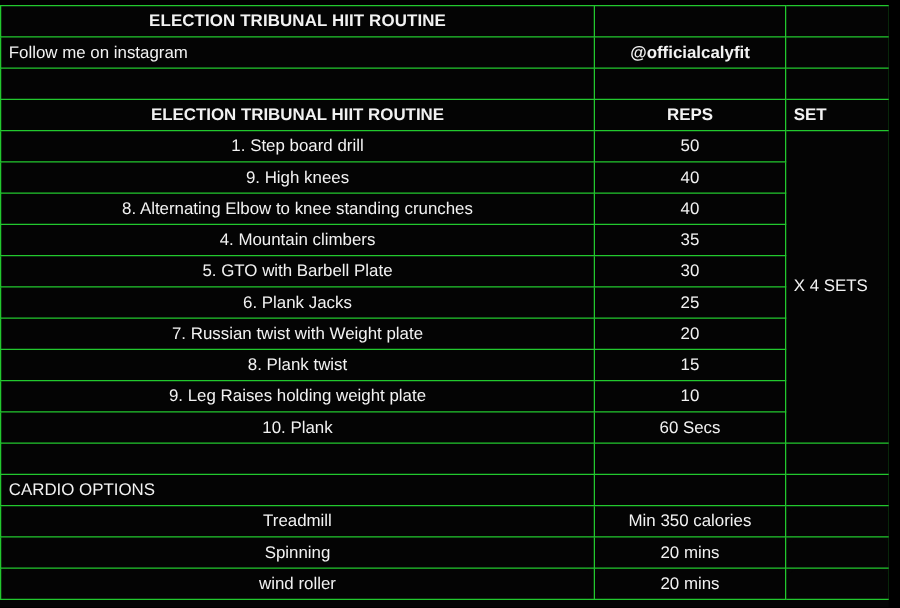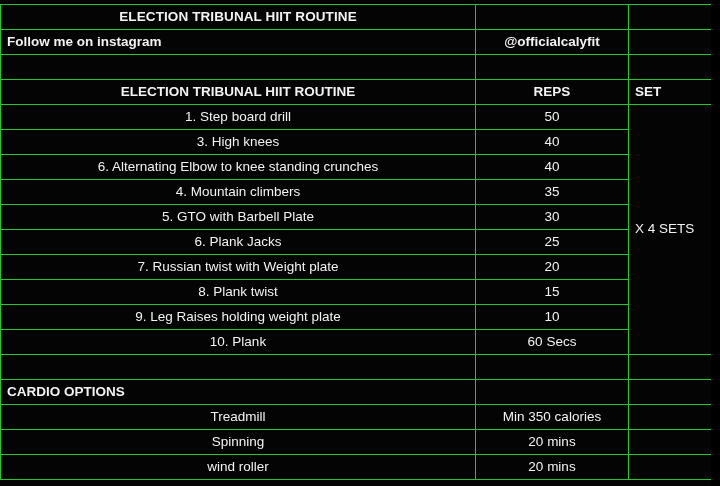--- a/index.html
+++ b/index.html
@@ -50,21 +50,21 @@
   col.c-set  { width: 83px; }
 
   
   .ttl {
     text-align: center;
     font-weight: bold;
     font-size: 14.5px;
     letter-spacing: 0.1px;
   }
   .bold-left {
-    font-weight: bold;
+    font-weight: normal;
     font-size: 14px;
     text-align: left;
   }
   .hdr {
     text-align: center;
     font-weight: bold;
     font-size: 14.5px;
   }
   .hdr-set {
     text-align: left;
@@ -155,25 +155,25 @@
         <td class="hdr">REPS</td>
         <td class="hdr-set">SET</td>
       </tr>
 
       <tr class="ex-row">
         <td class="item">1. Step board drill</td>
         <td class="num">50</td>
         <td class="setcell" rowspan="10">X 4 SETS</td>
       </tr>
       <tr class="ex-row">
-        <td class="item">3. High knees</td>
+        <td class="item">9. High knees</td>
         <td class="num">40</td>
       </tr>
       <tr class="ex-row">
-        <td class="item">6. Alternating Elbow to knee standing crunches</td>
+        <td class="item">8. Alternating Elbow to knee standing crunches</td>
         <td class="num">40</td>
       </tr>
       <tr class="ex-row">
         <td class="item">4. Mountain climbers</td>
         <td class="num">35</td>
       </tr>
       <tr class="ex-row">
         <td class="item">5. GTO with Barbell Plate</td>
         <td class="num">30</td>
       </tr>

